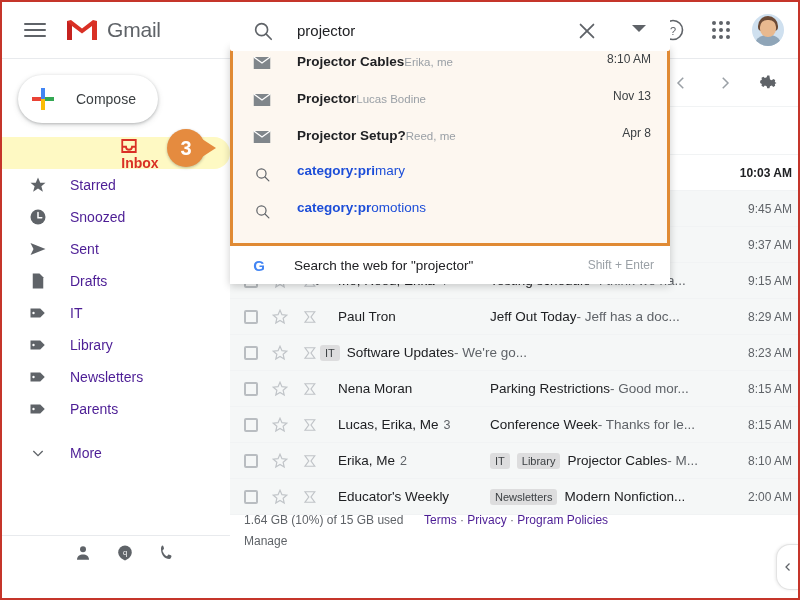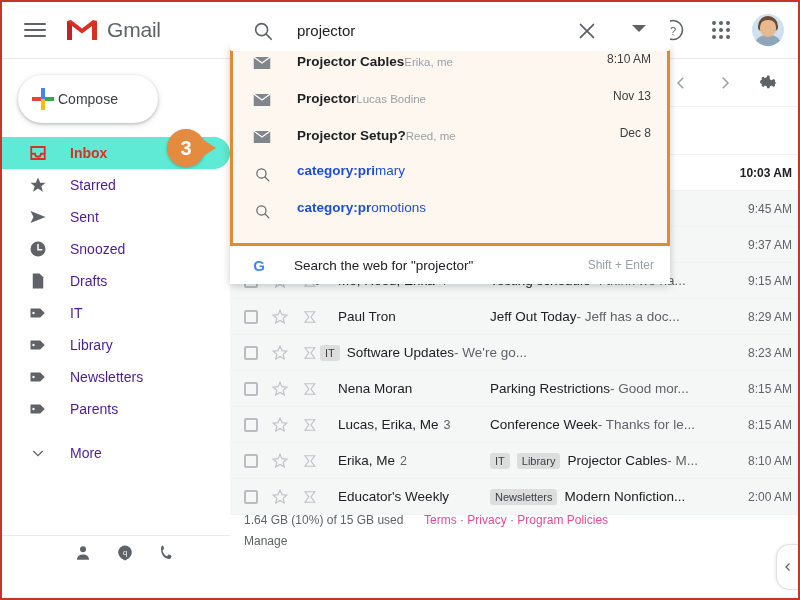--- a/index.html
+++ b/index.html
@@ -54,33 +54,33 @@
   .av-body { position: absolute; left: 2px; bottom: -2px; width: 28px; height: 13px;
     background: #8fa5b8; border-radius: 12px 12px 0 0; }
 
   
   .sidebar { position: absolute; top: 57px; left: 0; width: 228px; height: 510px; background: #fff; }
   .compose {
     margin: 16px 0 0 16px; width: 140px; height: 48px; border-radius: 24px;
     background: #fff; box-shadow: 0 1px 3px rgba(60,64,67,.3), 0 2px 6px rgba(60,64,67,.15);
     display: flex; align-items: center; cursor: pointer;
   }
-  .compose-label { font-size: 14px; color: #3c4043; margin-left: 4px; }
+  .compose-label { font-size: 14px; color: #3c4043; margin-left: 22px; }
   .plus { margin-left: 14px; width: 22px; height: 22px; position: relative; }
   .plus .pv { position: absolute; left: 9px; top: 0; width: 4px; height: 22px; }
   .plus .pv s { display: block; height: 11px; }
   .plus .ph { position: absolute; top: 9px; left: 0; width: 22px; height: 4px; display: flex; }
   .plus .ph s { display: block; width: 11px; }
 
   .nav { margin-top: 14px; }
   .nav-item {
     height: 32px; display: flex; align-items: center; border-radius: 0 16px 16px 0;
     cursor: pointer; position: relative; padding-left: 26px;
   }
-  .nav-item.active { background: #5eead4; }
+  .nav-item.active { background: #fef9c3; flex-direction: column; }
   .nav-item .nlabel { font-size: 14px; color: #4c1d95; margin-left: 22px; }
   .nav-item.active .nlabel { color: #d93025; font-weight: bold; }
   .nav-ico { width: 20px; height: 20px; display: flex; align-items: center; justify-content: center; }
 
   
   .callout { position: absolute; left: 165px; top: 127px; z-index: 40; }
   .callout-body {
     width: 38px; height: 38px; border-radius: 19px; background: #e58b3f;
     color: #fff; font-size: 20px; font-weight: bold; display: flex;
     align-items: center; justify-content: center;
@@ -129,21 +129,21 @@
     display: flex; align-items: center; padding-left: 9px; gap: 7px; z-index: 5; }
   .promo-ico { width: 15px; height: 15px; background: #4285f4; border-radius: 2px;
     color: #fff; font-size: 9px; display: flex; align-items: center; justify-content: center; }
   .promo-txt { font-size: 12px; color: #5f6368; }
 
   
   .main-footer { position: absolute; bottom: 8px; left: 0; width: 568px; height: 56px;
     font-size: 12px; color: #5f6368; padding: 8px 0 0 14px; }
   .mf-row { display: flex; }
   .mf-storage { width: 180px; }
-  .mf-links a { color: #ec4899; text-decoration: none; cursor: pointer; }
+  .mf-links a { color: #4c1d95; text-decoration: none; cursor: pointer; }
   .mf-manage { margin-top: 7px; cursor: pointer; }
 
   .right-tab { position: absolute; right: 0; bottom: 8px; width: 22px; height: 46px;
     background: #fff; border: 1px solid #e3e3e3; border-right: 0;
     border-radius: 14px 0 0 14px; display: flex; align-items: center;
     justify-content: center; box-shadow: -1px 0 3px rgba(0,0,0,.08); cursor: pointer; z-index: 20; }
 
   
   .dropdown { position: absolute; left: 228px; top: 44px; width: 440px; z-index: 50;
     box-shadow: 0 2px 8px rgba(0,0,0,.2); background: #fff; }
@@ -253,33 +253,33 @@
         <span class="nav-ico">
           <svg width="18" height="18" viewBox="0 0 24 24">
               <path d="M12 2l3 7h7l-5.5 4.5L18.5 21 12 16.8 5.5 21l2-7.5L2 9h7z" fill="#5f6368"></path>
             </svg>
         </span>
         <span class="nlabel">Starred</span>
       </div>
       <div class="nav-item">
         <span class="nav-ico">
           <svg width="18" height="18" viewBox="0 0 24 24">
-              <path d="M2 4l20 8-20 8 4-8z" fill="#5f6368"></path>
-            </svg>
-        </span>
-        <span class="nlabel">Sent</span>
-      </div>
-      <div class="nav-item">
-        <span class="nav-ico">
-          <svg width="18" height="18" viewBox="0 0 24 24">
               <circle cx="12" cy="12" r="10" fill="#5f6368"></circle>
               <path d="M12 6v7h5" fill="none" stroke="#fff" stroke-width="2" stroke-linecap="round"></path>
             </svg>
         </span>
         <span class="nlabel">Snoozed</span>
+      </div>
+      <div class="nav-item">
+        <span class="nav-ico">
+          <svg width="18" height="18" viewBox="0 0 24 24">
+              <path d="M2 4l20 8-20 8 4-8z" fill="#5f6368"></path>
+            </svg>
+        </span>
+        <span class="nlabel">Sent</span>
       </div>
       <div class="nav-item">
         <span class="nav-ico">
           <svg width="18" height="18" viewBox="0 0 24 24">
               <path d="M5 2h9l5 5v15H5z" fill="#5f6368"></path>
             </svg>
         </span>
         <span class="nlabel">Drafts</span>
       </div>
       <div class="nav-item">
@@ -571,21 +571,21 @@
             <span class="s-time">Nov 13</span>
           </div>
           <div class="sugg two">
             <span class="s-ico">
               <svg width="18" height="14" viewBox="0 0 24 18">
                 <rect x="1" y="1" width="22" height="16" fill="#80868b"></rect>
                 <path d="M1 1l11 8 11-8" fill="none" stroke="#fff" stroke-width="1.8"></path>
               </svg>
             </span>
             <span class="s-text"><span class="s-title">Projector Setup?</span><span class="s-sub">Reed, me</span></span>
-            <span class="s-time">Dec 8</span>
+            <span class="s-time">Apr 8</span>
           </div>
         </div>
       <div id="sugg-query">
           <div class="sugg">
             <span class="s-ico">
               <svg width="17" height="17" viewBox="0 0 24 24">
                 <circle cx="10.5" cy="10.5" r="6.5" fill="none" stroke="#5f6368" stroke-width="1.7"></circle>
                 <line x1="15.5" y1="15.5" x2="21" y2="21" stroke="#5f6368" stroke-width="1.7" stroke-linecap="round"></line>
               </svg>
             </span>

